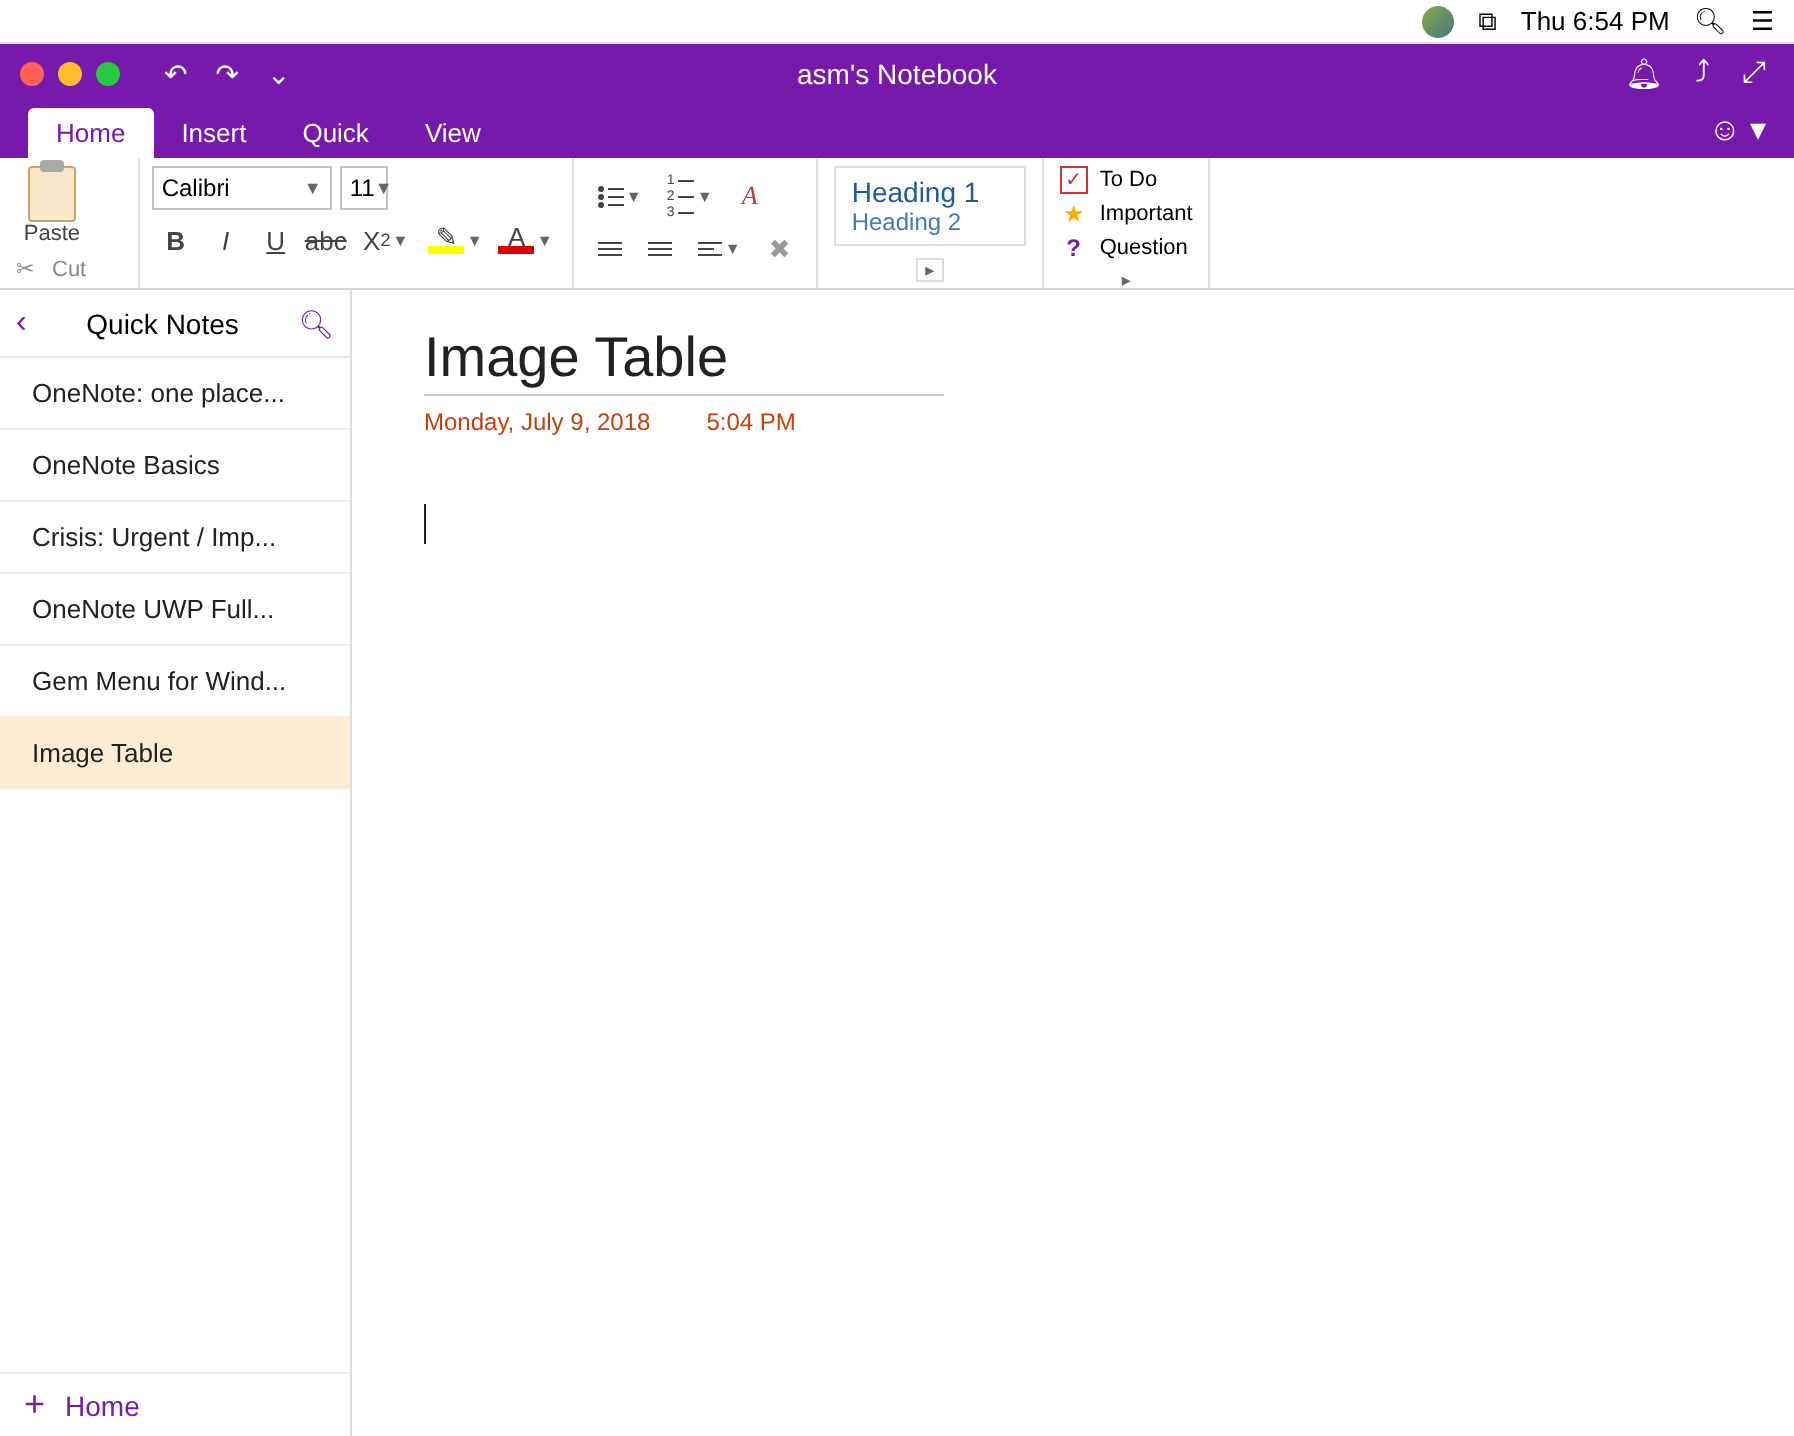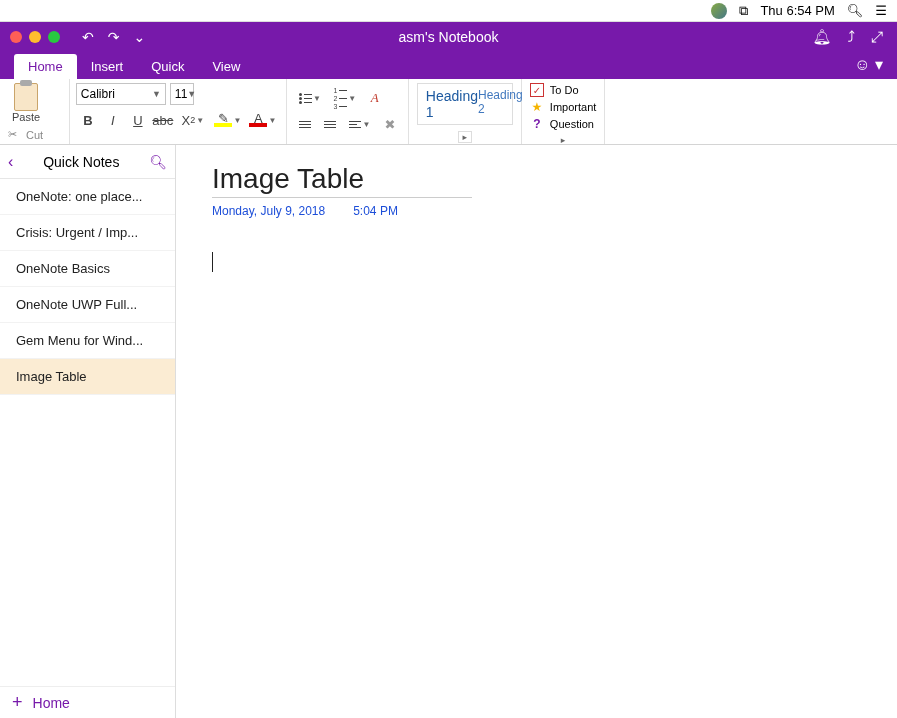--- a/index.html
+++ b/index.html
@@ -57,21 +57,21 @@
 .para-group .btnrow { gap: 1px; }
 .bullet-ic { display: inline-flex; flex-direction: column; gap: 1px; }
 .bullet-ic span { display: flex; align-items: center; gap: 2px; }
 .bullet-ic .dot { width: 3px; height: 3px; background: #444; border-radius: 50%; }
 .bullet-ic .line { width: 8px; height: 1px; background: #444; }
 .indent-ic { display: inline-flex; flex-direction: column; gap: 2px; }
 .indent-ic .l { width: 12px; height: 1px; background: #444; }
 
 
 .styles-group { padding: 4px 8px; display: flex; align-items: center; gap: 6px; }
-.styles-box { width: 96px; height: 54px; border: 1px solid #ddd; display: flex; flex-direction: row; justify-content: space-around; padding: 4px 8px; }
+.styles-box { width: 96px; height: 54px; border: 1px solid #ddd; display: flex; flex-direction: column; justify-content: space-around; padding: 4px 8px; }
 .style-h1 { color: #1e5aa0; font-size: 14px; }
 .style-h2 { color: #4178be; font-size: 12px; }
 .gallery-more { width: 14px; height: 28px; border: 1px solid #ddd; display: flex; align-items: center; justify-content: center; font-size: 9px; color: #666; }
 
 
 .tags-group { padding: 4px 8px; display: flex; align-items: center; gap: 4px; }
 .tags-list { display: flex; flex-direction: column; gap: 3px; font-size: 11px; }
 .tags-list div { display: flex; align-items: center; gap: 6px; cursor: pointer; }
 .tag-ic { width: 14px; height: 14px; display: flex; align-items: center; justify-content: center; font-size: 12px; }
 .tag-todo { border: 1px solid #c33; color: #c33; font-size: 10px; }
@@ -92,21 +92,21 @@
 .sb-head .search { color: #7719aa; font-size: 14px; cursor: pointer; }
 .sb-list { flex: 1; overflow: hidden; }
 .sb-item { height: 36px; display: flex; align-items: center; padding: 0 16px; font-size: 13px; color: #222; cursor: pointer; white-space: nowrap; overflow: hidden; text-overflow: ellipsis; border-bottom: 1px solid #f2f2f2; }
 .sb-item.active { background: #fbecd3; }
 .sb-foot { height: 32px; display: flex; align-items: center; gap: 10px; padding: 0 12px; color: #7719aa; font-size: 14px; cursor: pointer; border-top: 1px solid #eee; }
 .sb-foot .plus { font-size: 18px; font-weight: 300; }
 
 
 .canvas { flex: 1; background: #fff; padding: 18px 36px; position: relative; }
 .canvas .pgtitle { font-size: 28px; font-weight: 400; color: #222; border-bottom: 1px solid #ccc; width: 260px; padding-bottom: 2px; }
-.canvas .meta { display: flex; gap: 28px; font-size: 12px; color: #1d4ed8; margin-top: 6px; text-align: center; }
+.canvas .meta { display: flex; gap: 28px; font-size: 12px; color: #c2410c; margin-top: 6px; text-align: center; }
 .canvas .cursor { width: 1px; height: 20px; background: #222; margin-top: 34px; }
 </style>
 </head>
 <body>
 
 <div class="mac-menubar">
   <span class="spot"></span>
   <span>⧉</span>
   <span>Thu 6:54 PM</span>
   <span>🔍︎</span>
@@ -301,22 +301,22 @@
 <div class="bodyrow">
 
   <div class="sidebar">
     <div class="sb-head">
       <span class="back">‹</span>
       <span class="title">Quick Notes</span>
       <span class="search">🔍︎</span>
     </div>
     <div class="sb-list" id="sb-list">
         <div class="sb-item">OneNote: one place...</div>
+        <div class="sb-item">OneNote Basics</div>
         <div class="sb-item">Crisis: Urgent / Imp...</div>
-        <div class="sb-item">OneNote Basics</div>
         <div class="sb-item">OneNote UWP Full...</div>
         <div class="sb-item">Gem Menu for Wind...</div>
         <div class="sb-item active">Image Table</div>
       </div>
     <div class="sb-foot">
       <span class="plus">+</span>
       <span>Home</span>
     </div>
   </div>
 

